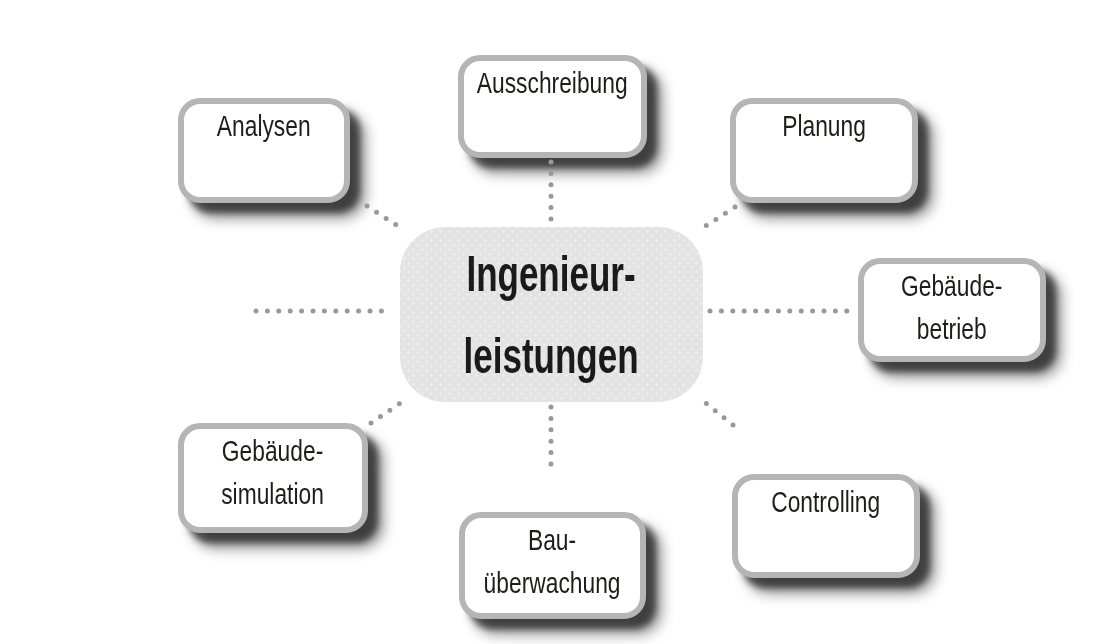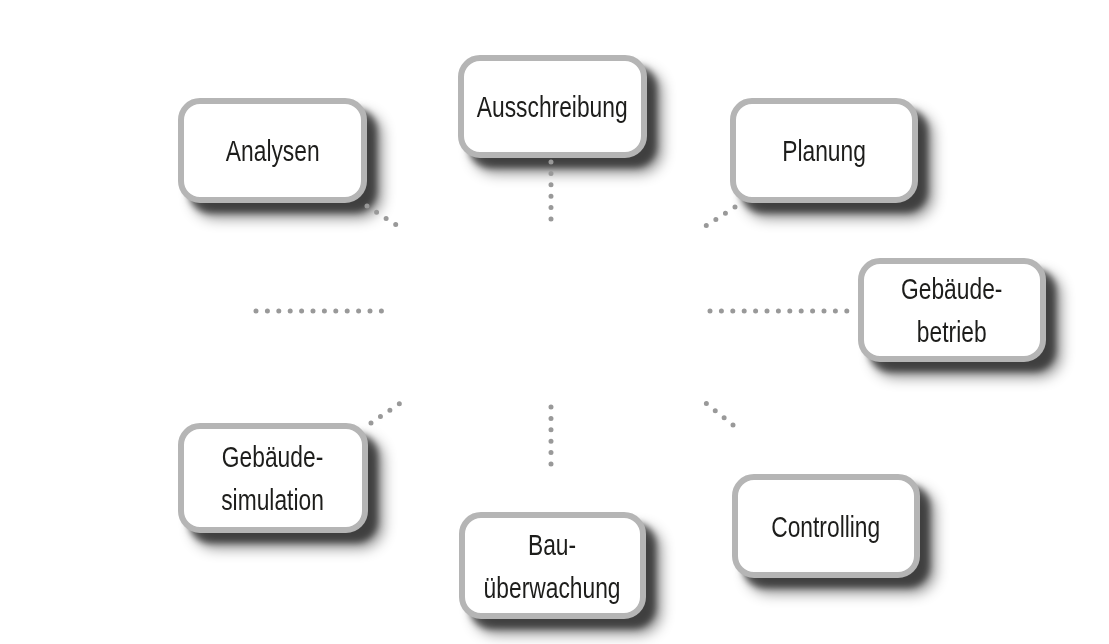--- a/index.html
+++ b/index.html
@@ -13,21 +13,20 @@
   }
   
   .node{
     position:absolute;
     box-sizing:border-box;
     background:#ffffff;
     border:6px solid #b5b5b5;
     border-radius:22px;
     box-shadow:10px 10px 6px rgba(0,0,0,0.55), 15px 15px 14px rgba(0,0,0,0.45);
     display:flex;
-    align-items:center;
     justify-content:center;
     z-index:1;
   }
   .label{
     color:#1d1d1b;
     font-size:30px;
     font-weight:400;
     line-height:43px;
     text-align:center;
     white-space:nowrap;
@@ -84,26 +83,32 @@
     <path d="M551 162 L551 221"></path>
     <path d="M551 407 L551 466"></path>
     <path d="M256 311 L392 311"></path>
     <path d="M710 311 L850 311"></path>
     <path d="M367 206 L404 230"></path>
     <path d="M735 207 L701 229"></path>
     <path d="M371 423 L405 400"></path>
     <path d="M733 425 L702 400"></path>
   </svg>
 
+  <div class="center-node">
+    <div class="center-label">
+      <div>Ingenieur-</div>
+      <div>leistungen</div>
+    </div>
+  </div>
 
   <div class="node" style="left:458px;top:55px;width:189px;height:103px;">
     <div class="label">Ausschreibung</div>
   </div>
 
-  <div class="node" style="left:178px;top:98px;width:189px;height:105px;">
+  <div class="node" style="left:178px;top:98px;width:172px;height:105px;">
     <div class="label">Analysen</div>
   </div>
 
   <div class="node" style="left:730px;top:98px;width:188px;height:105px;">
     <div class="label">Planung</div>
   </div>
 
 
   <div class="node" style="left:858px;top:258px;width:188px;height:104px;">
     <div class="label">

